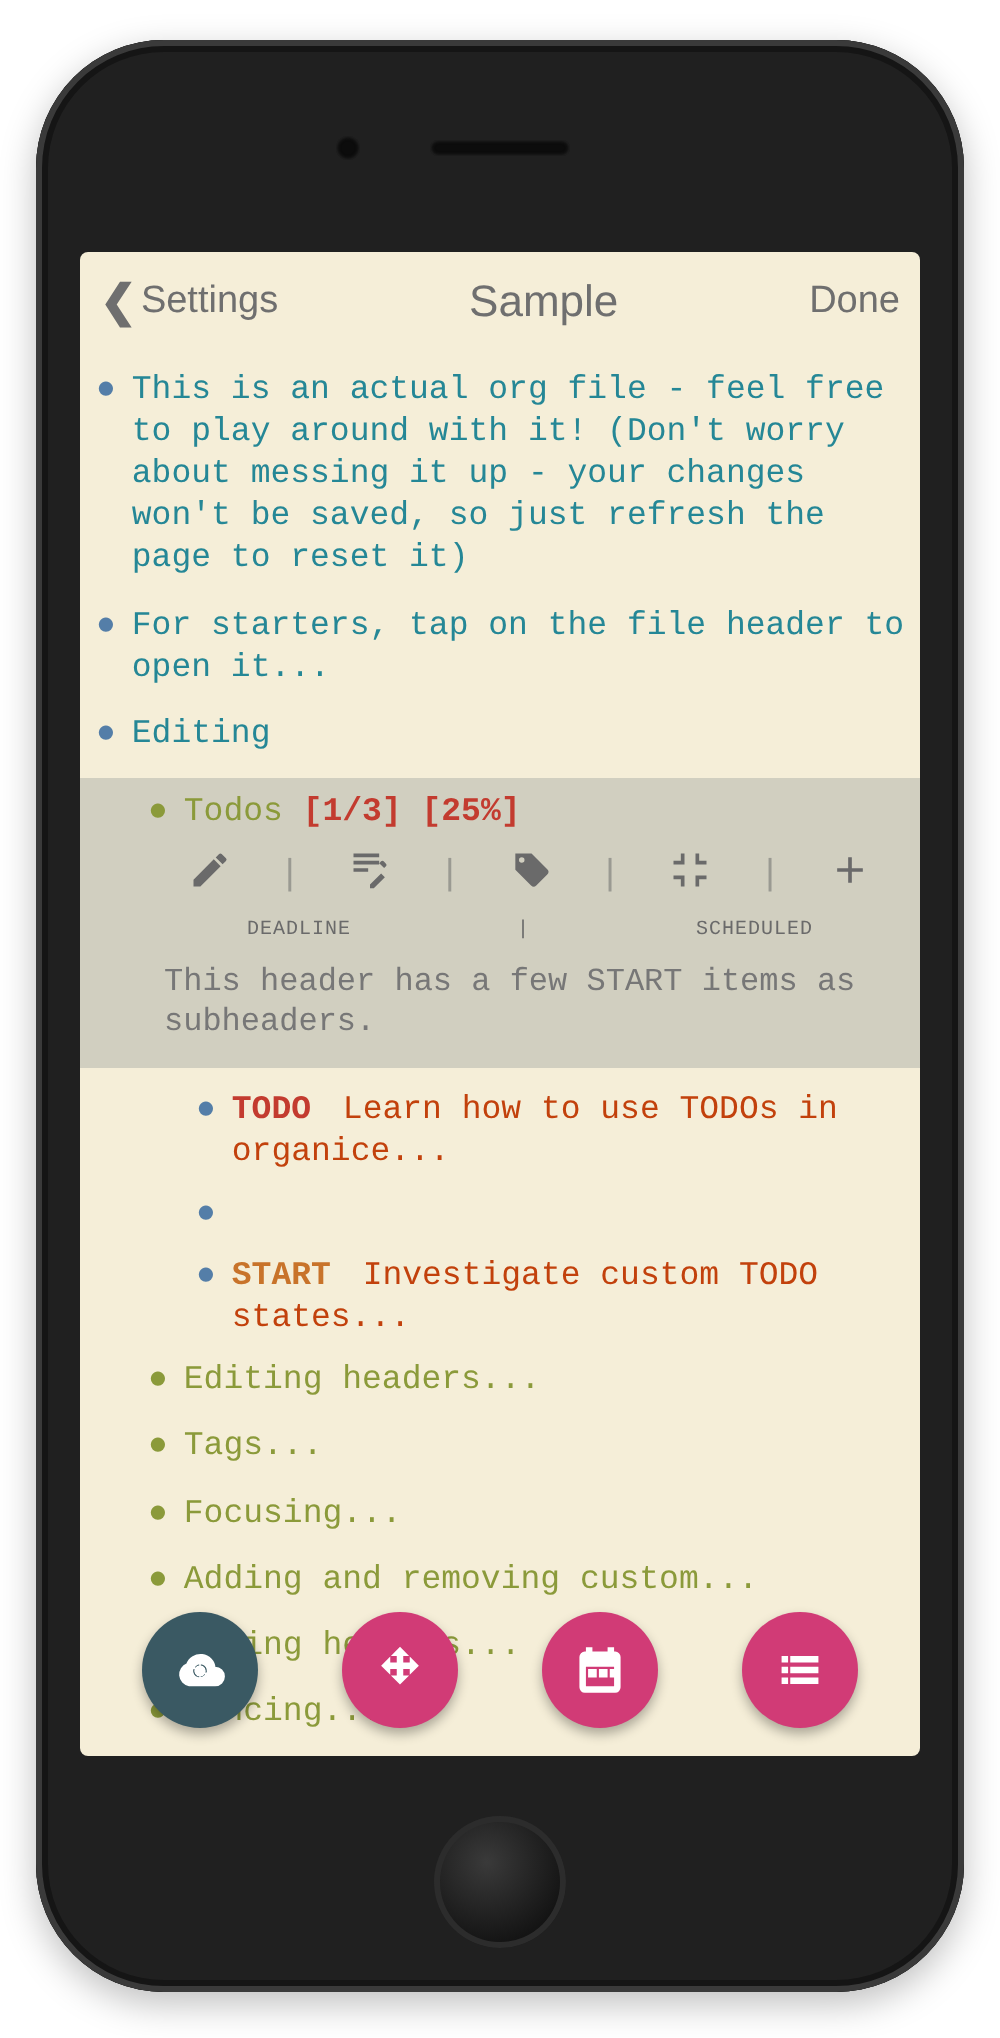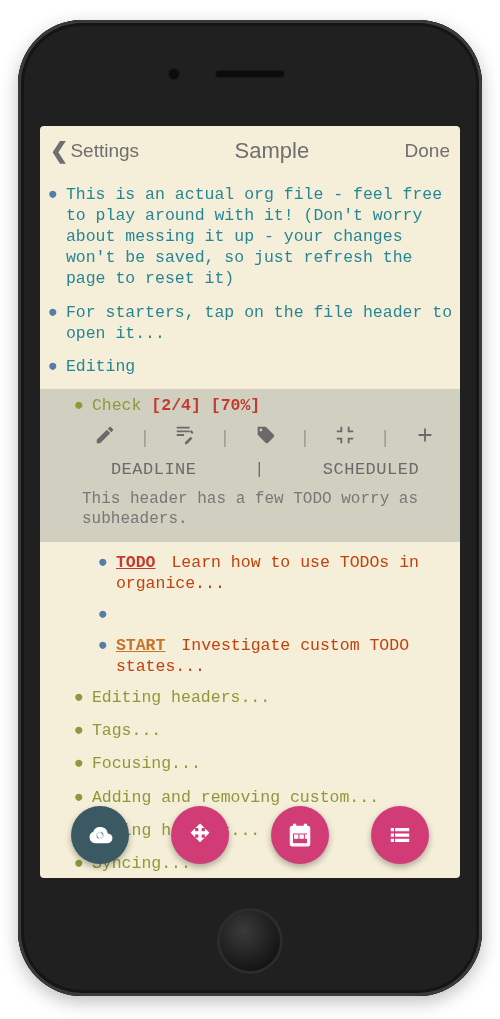--- a/index.html
+++ b/index.html
@@ -62,26 +62,26 @@
   .sel-title .bullet { color: #8b9a3a; }
   .stat-red { color: #c33b2f; font-weight: bold; }
   .toolbar {
     display: flex; align-items: center; justify-content: space-around;
     padding: 8px 6px 4px 36px; color: #6a6a6a; font-size: 18px;
   }
   .toolbar .sep { color: #9a9a92; }
   .toolbar svg { width: 22px; height: 22px; }
   .schedrow {
     display: flex; align-items: center; justify-content: space-around;
-    padding: 2px 6px 6px 36px; color: #6a6a6a; font-size: 17px; letter-spacing: 0.5px;
+    padding: 2px 6px 6px 36px; color: #6a6a6a; font-size: 10px; letter-spacing: 0.5px;
   }
   .body-text { color: #777; padding: 2px 4px 2px 36px; font-size: 16px; }
 
   .todo-row { display: flex; align-items: flex-start; margin-bottom: 10px; }
-  .kw { font-weight: bold; margin-right: 6px; text-decoration: underline; }
+  .kw { font-weight: bold; margin-right: 6px; }
   .kw-todo  { color: #c33b2f; }
   .kw-done  { color: #2f8b3a; }
   .kw-start { color: #c8732a; }
   .todo-text { color: #c2410c; }
 
   .fab-row {
     position: absolute; bottom: 14px; left: 0; right: 0;
     display: flex; justify-content: space-around; padding: 0 10px;
     pointer-events: none;
   }
@@ -128,24 +128,24 @@
 
       <div class="row">
         <span class="bullet">●</span>
         <span class="top-header">Editing</span>
       </div>
 
       <div class="sel-block">
         <div class="sel-title">
           <span class="bullet">●</span>
           <span>
-            <span class="sub1">Check </span>
-            <span class="stat-red">[2/4]</span>
+            <span class="sub1">Todos </span>
+            <span class="stat-red">[1/3]</span>
             <span> </span>
-            <span class="stat-red">[70%]</span>
+            <span class="stat-red">[25%]</span>
           </span>
         </div>
 
         <div class="toolbar">
           <span>
             <svg viewBox="0 0 24 24">
                 <path fill="#6a6a6a" d="M3 17.25V21h3.75L17.81 9.94l-3.75-3.75L3 17.25zM20.71 7.04a1 1 0 0 0 0-1.41l-2.34-2.34a1 1 0 0 0-1.41 0l-1.83 1.83 3.75 3.75 1.83-1.83z"></path>
               </svg>
           </span>
           <span class="sep">|</span>
@@ -173,21 +173,21 @@
               </svg>
           </span>
         </div>
 
         <div class="schedrow">
           <span>DEADLINE</span>
           <span class="sep">|</span>
           <span>SCHEDULED</span>
         </div>
 
-        <div class="body-text">This header has a few TODO worry as subheaders.</div>
+        <div class="body-text">This header has a few START items as subheaders.</div>
       </div>
 
       <div class="todo-row indent2">
         <span class="bullet">●</span>
         <span>
           <span class="kw kw-todo">TODO</span>
           <span class="todo-text">Learn how to use TODOs in organice...</span>
         </span>
       </div>
       <div class="todo-row indent2">

